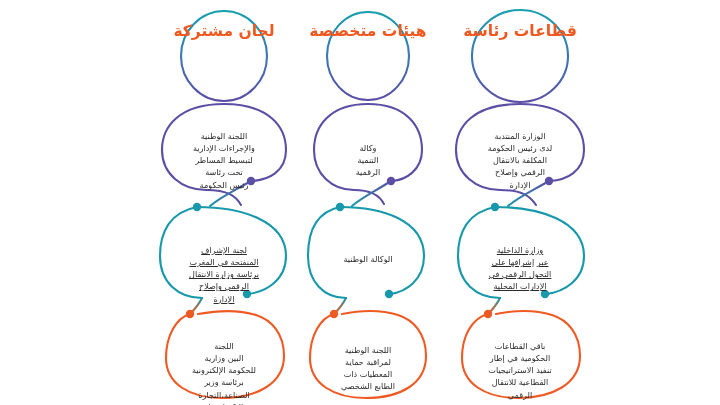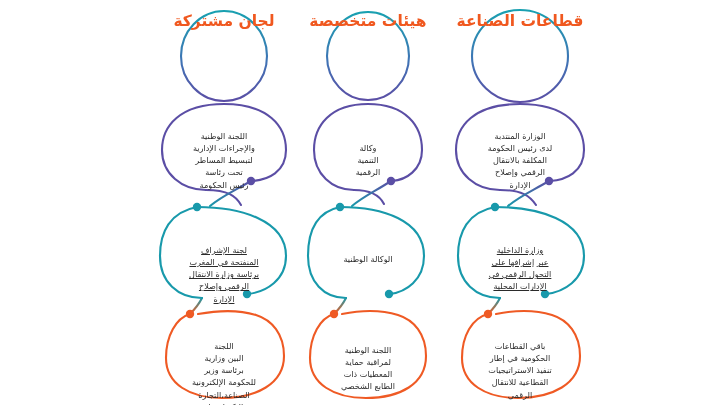--- a/index.html
+++ b/index.html
@@ -31,21 +31,21 @@
   .col {
     position: absolute;
     top: 0;
     width: 240px;
     height: 405px;
   }
   .header-label {
     position: absolute;
     left: 0;
     width: 240px;
-    top: 12px;
+    top: 22px;
     text-align: center;
     color: #f0581f;
     font-size: 15.5px;
     font-weight: bold;
     line-height: 1.22;
     letter-spacing: 0;
     direction: rtl;
   }
   .node-text {
     position: absolute;
@@ -213,22 +213,22 @@
       <span>لجنة الإشراف</span>
       <span>المنفتحة في المغرب</span>
       <span>برئاسة وزارة الانتقال</span>
       <span>الرقمي وإصلاح</span>
       <span>الإدارة</span>
     </div>
 
     <div class="node-text nt-c">
       <span>اللجنة</span>
       <span>البين وزارية</span>
+      <span>للحكومة الإلكترونية</span>
       <span>برئاسة وزير</span>
-      <span>للحكومة الإلكترونية</span>
       <span>الصناعة،التجارة</span>
       <span>والتكنولوجيات</span>
       <span>الحديثة</span>
     </div>
   </div>
 
   <div class="col" style="left:248px;">
     <div class="header-label">
       <span>هيئات</span>
       <span>متخصصة</span>
@@ -248,21 +248,21 @@
       <span>اللجنة الوطنية</span>
       <span>لمراقبة حماية</span>
       <span>المعطيات ذات</span>
       <span>الطابع الشخصي</span>
     </div>
   </div>
 
   <div class="col" style="left:400px;">
     <div class="header-label">
       <span>قطاعات</span>
-      <span>الصناعة</span>
+      <span>رئاسة</span>
     </div>
 
     <div class="node-text nt-a">
       <span>الوزارة المنتدبة</span>
       <span>لدى رئيس الحكومة</span>
       <span>المكلفة بالانتقال</span>
       <span>الرقمي وإصلاح</span>
       <span>الإدارة</span>
     </div>
 

